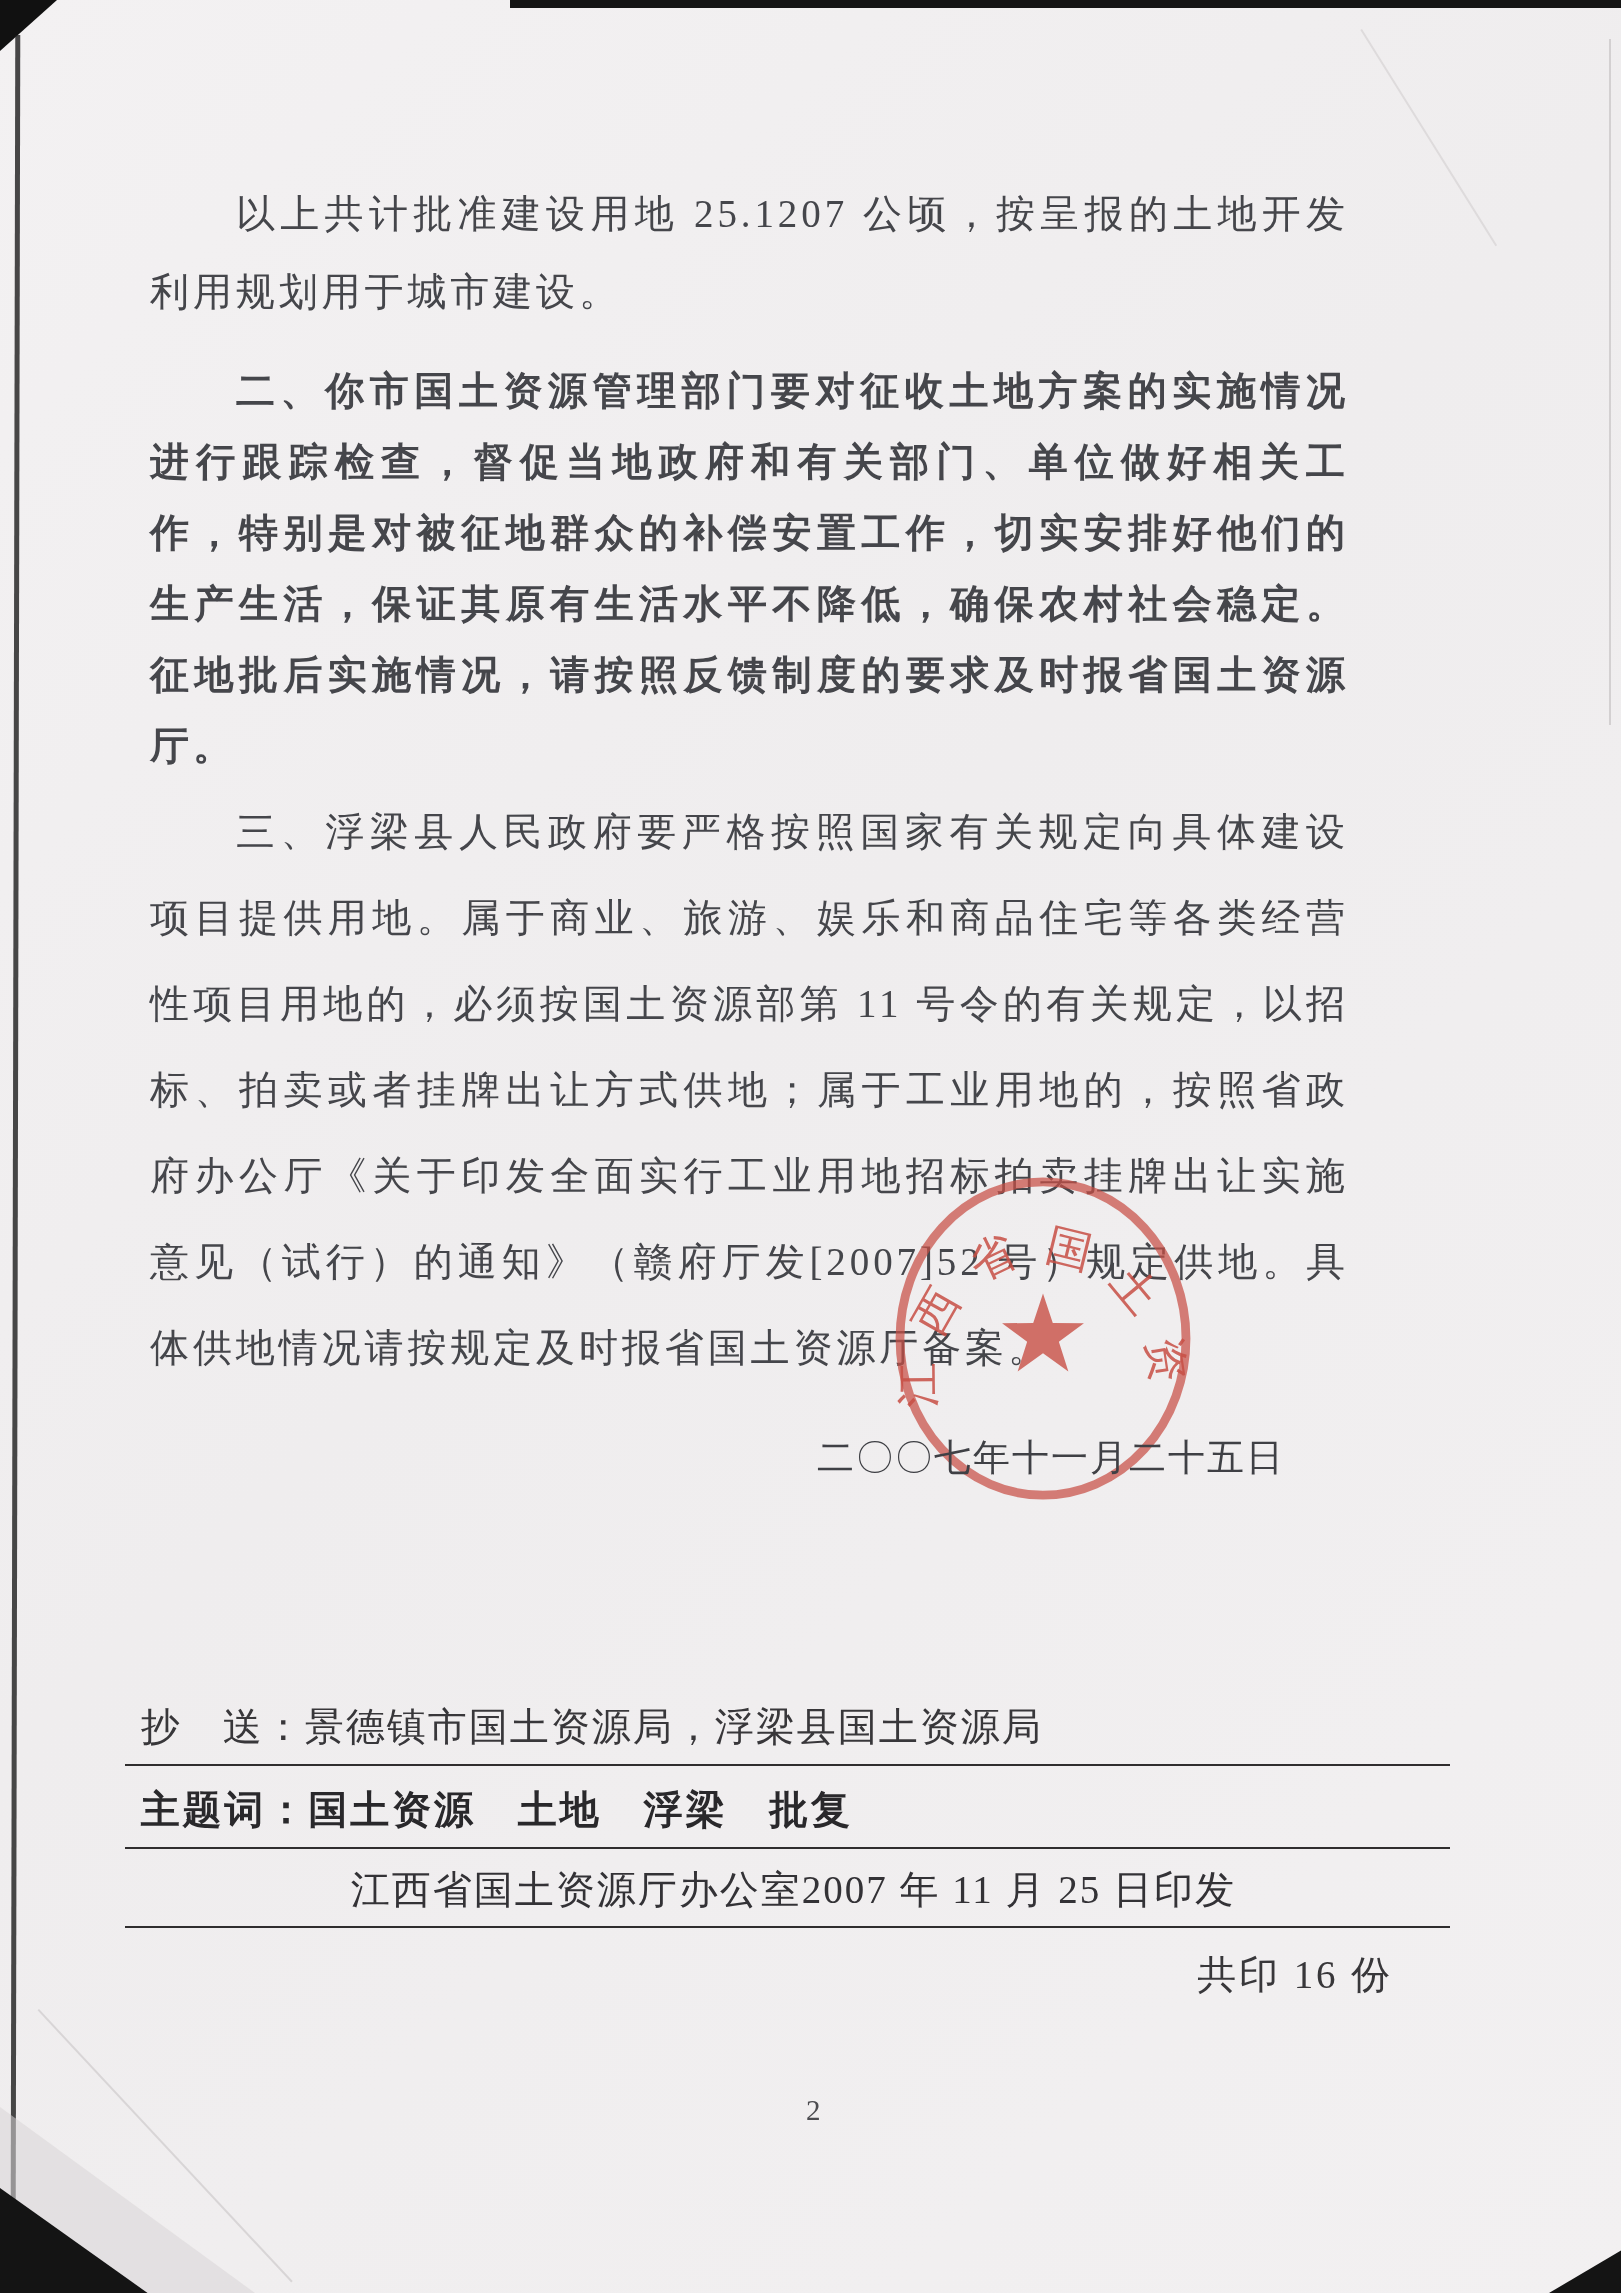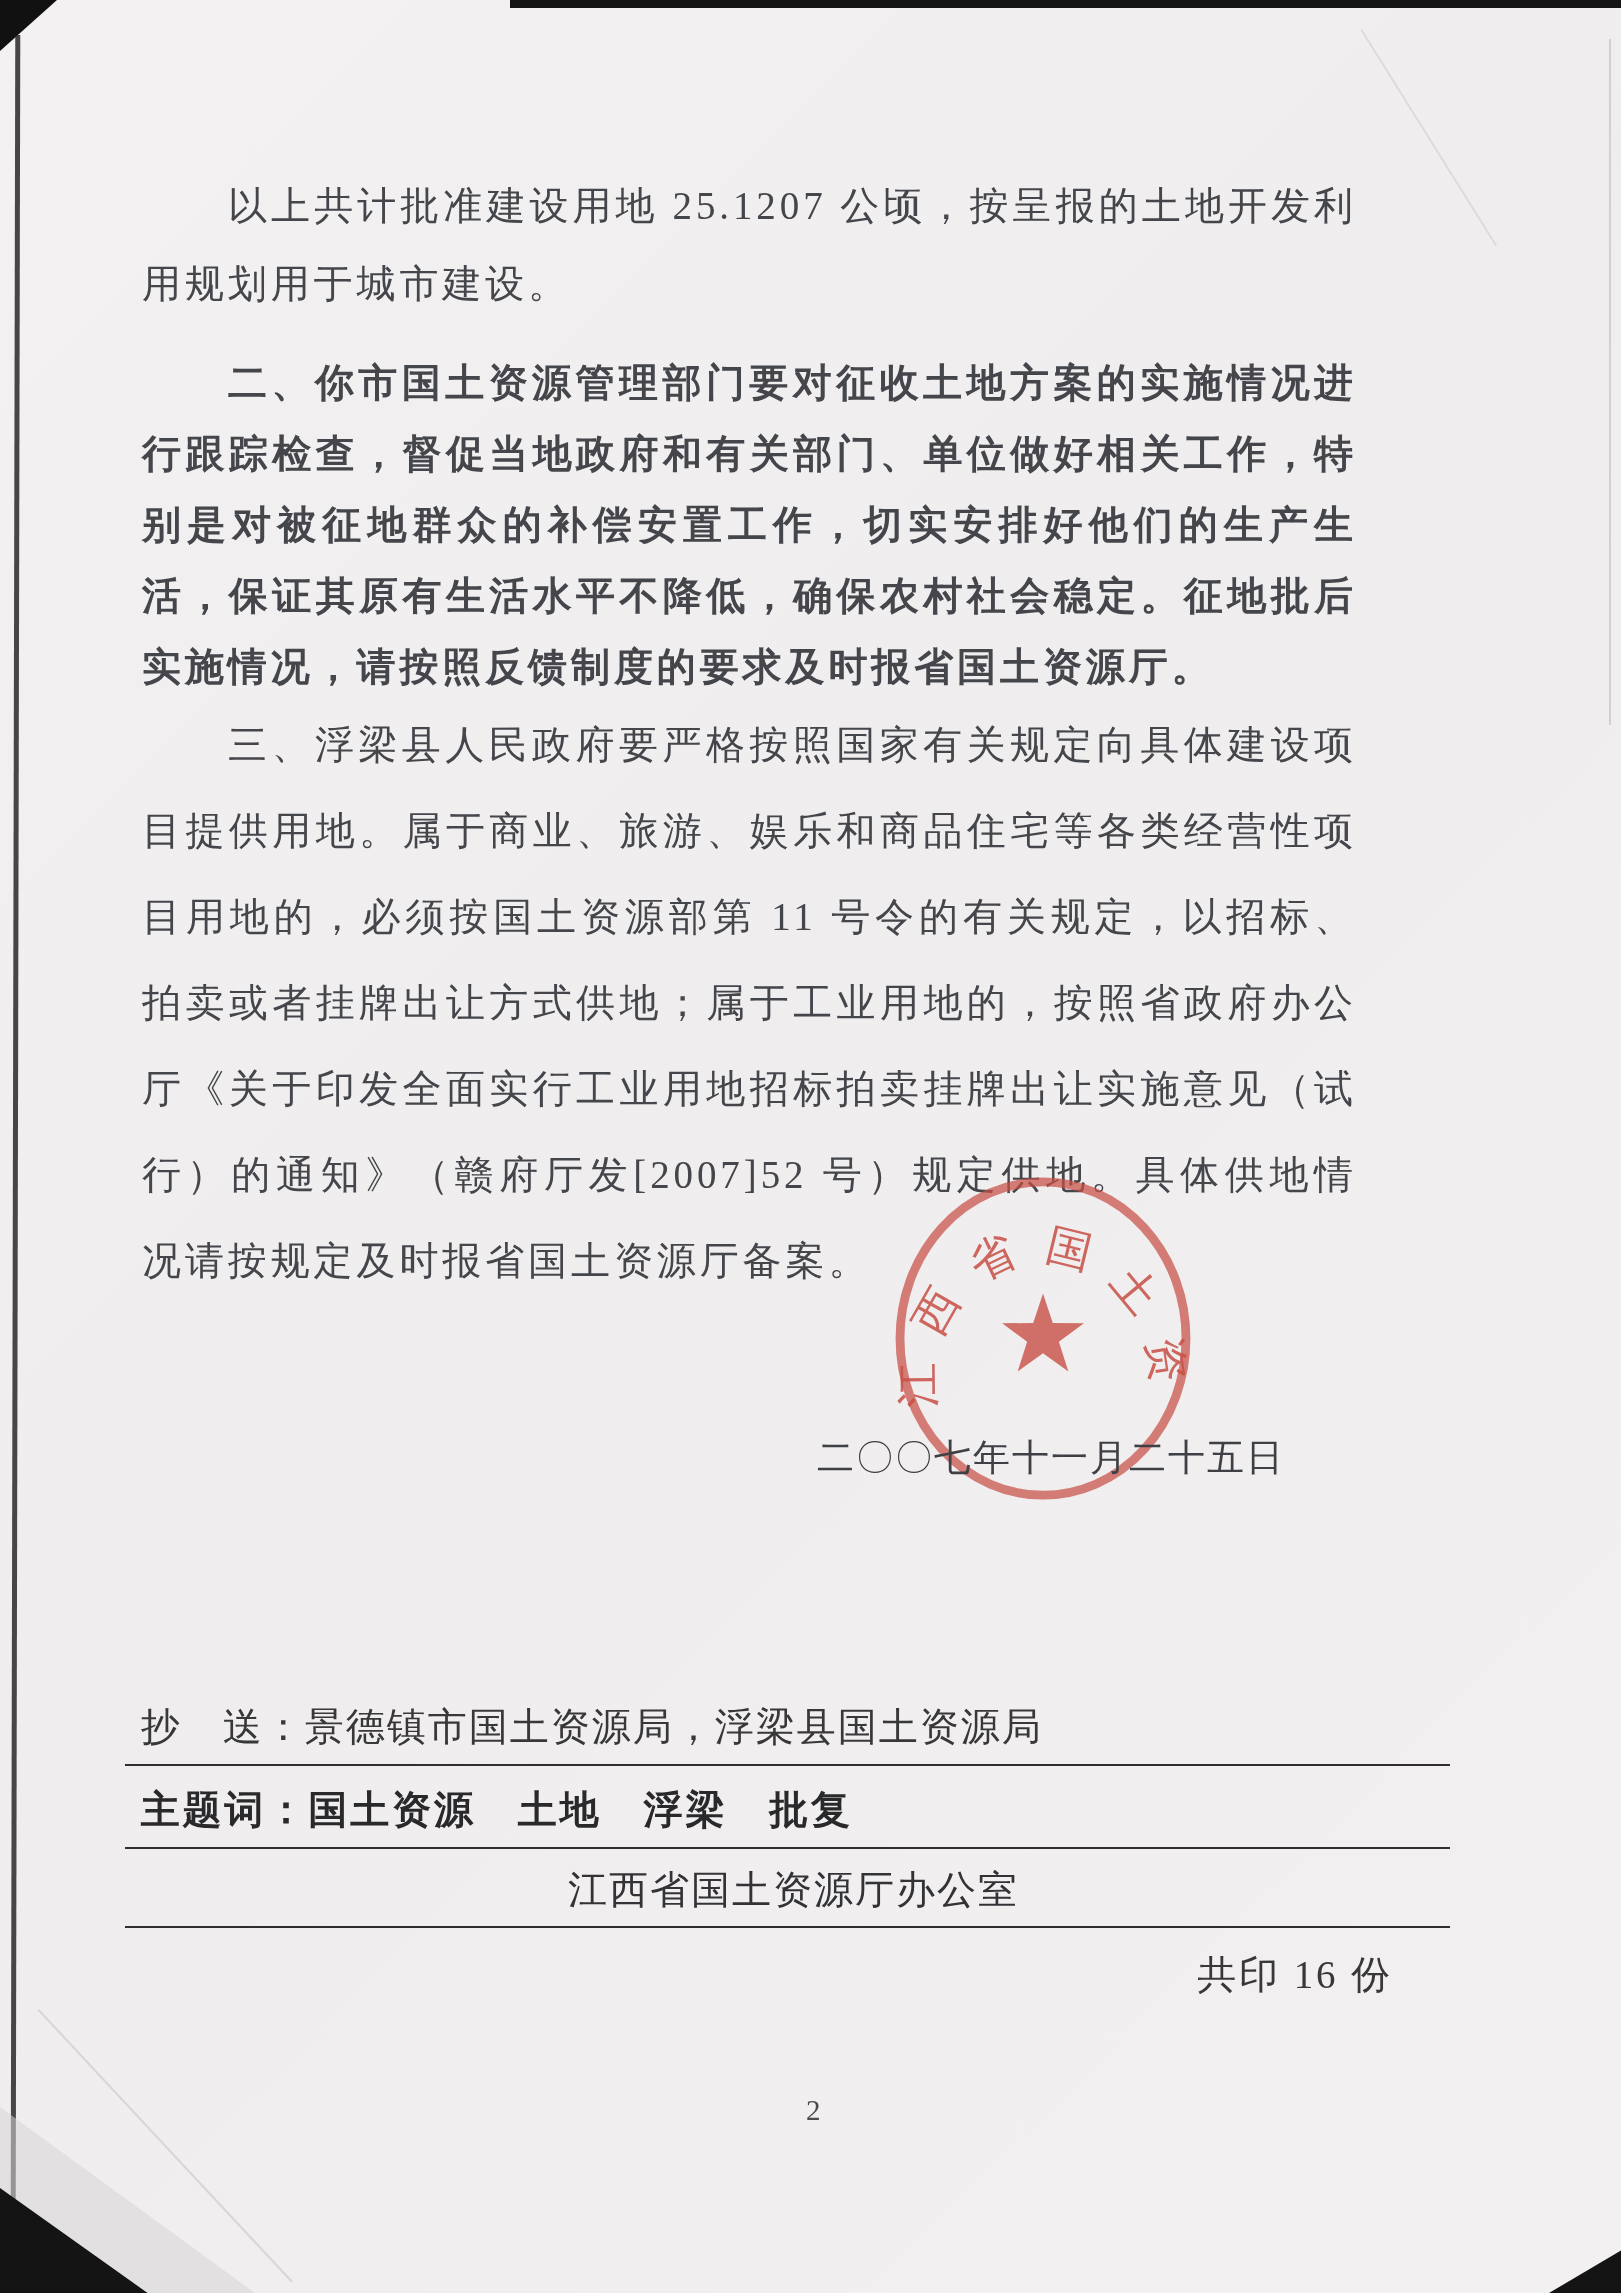--- a/index.html
+++ b/index.html
@@ -11,21 +11,21 @@
   .page{
     position:relative;width:1621px;height:2294px;overflow:hidden;
     background:linear-gradient(135deg,#f3f1f2 0%,#efedee 45%,#f2f0f1 100%);
     color:#45464b;
   }
   
   .body-text{
     position:absolute;left:142px;top:167px;width:1215px;
     font-size:39px;text-align:justify;text-justify:inter-character;
   }
-  .body-text p{margin:0;text-indent:86px;letter-spacing:3.9px;}
+  .body-text p{margin:8px;text-indent:86px;letter-spacing:3.9px;}
   .p1{line-height:78px;}
   .p2{line-height:71px;margin-top:23.5px !important;font-weight:bold;}
   .p3{line-height:86px;}
   
   .date-line{
     position:absolute;left:784px;top:1433px;
     font-size:37px;letter-spacing:2px;color:#3f4045;margin-left:33px;
   }
   
   .stamp{position:absolute;left:885px;top:1172px;width:316px;height:333px;}
@@ -106,20 +106,21 @@
 
   <div class="footer">
     <div class="f-line f-cc">
       <span>抄　送：</span><span>景德镇市国土资源局，浮梁县国土资源局</span>
     </div>
     <div class="f-line f-subject">
       <span>主题词：</span><span>国土资源　土地　浮梁　批复</span>
     </div>
     <div class="f-line f-issue">
       <span>江西省国土资源厅办公室</span>
+      <span>2007 年 11 月 25 日印发</span>
     </div>
     <div class="f-copies">共印 16 份</div>
   </div>
 
   <div class="page-number">2</div>
 
 </div>
 
 
 </body></html>

